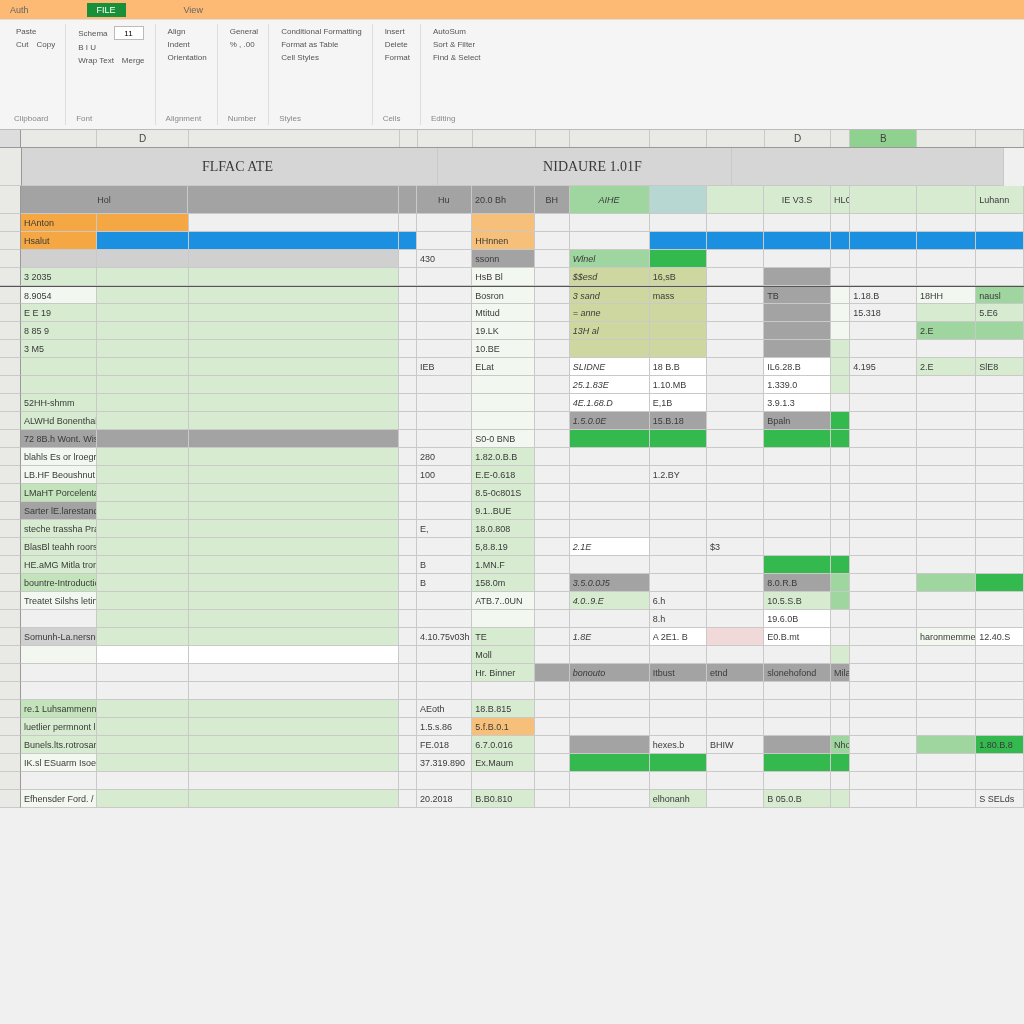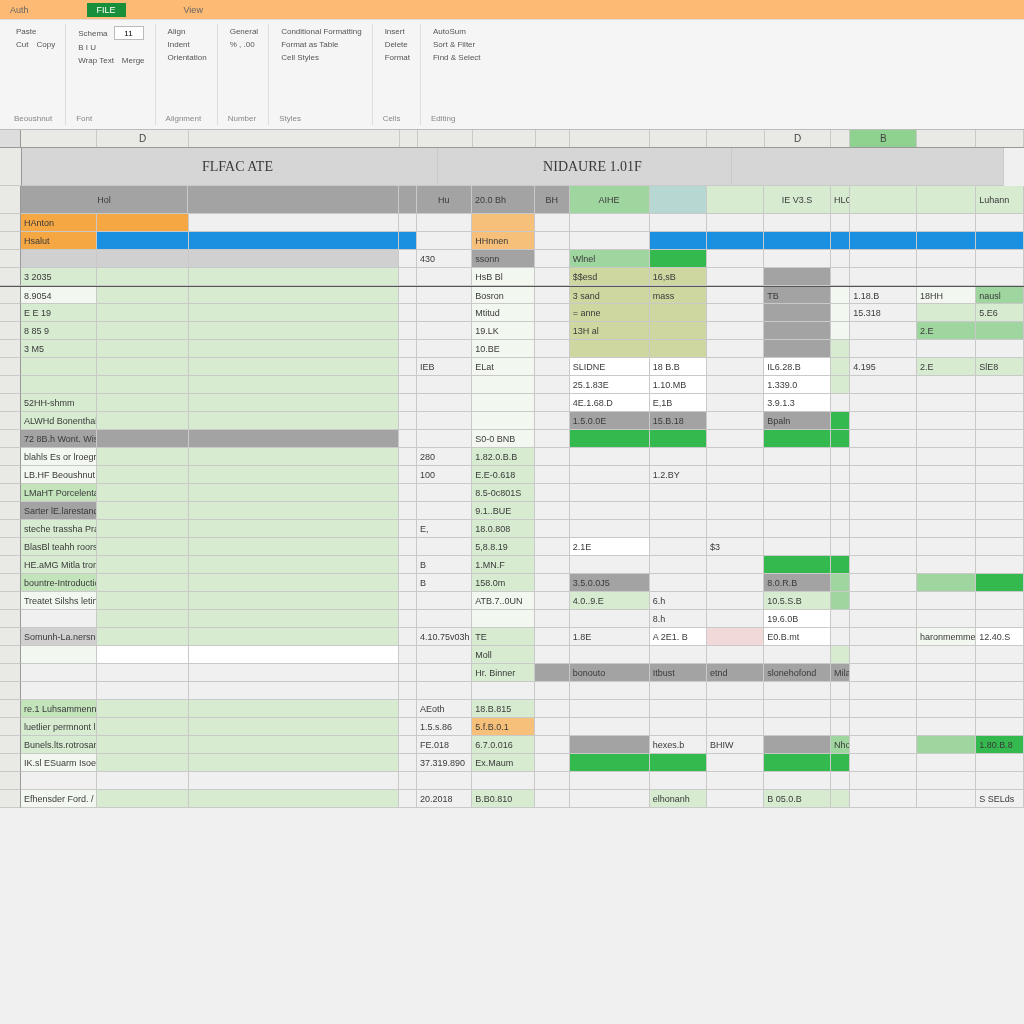--- a/index.html
+++ b/index.html
@@ -23,21 +23,21 @@
   
   .sheet { display:block; }
   .row { display:flex; height:18px; }
   .row.tall { height:38px; }
   .row .rh { width:22px; background:#e9e9e6; border-right:1px solid #999; border-bottom:1px solid #c9c9c9; font-size:8px; color:#666; text-align:center; line-height:18px; cursor:pointer;}
   .row.tall .rh { line-height:38px;}
   .row .c { border-right:1px solid #c9c9c9; border-bottom:1px solid #c9c9c9; font-size:9px; padding:1px 3px; overflow:hidden; white-space:nowrap; line-height:16px; color:#3a3a3a; cursor:cell;}
   .row.tall .c { line-height:36px; font-size:14px;padding-left:19px; }
   
   .wA{width:80px;} .wB{width:96px;} .wC{width:222px;} .wD{width:18px;}
-  .wE{width:58px;} .wF{width:66px;} .wG{width:36px;} .wH{width:84px;}
+  .wE{width:58px;} .wF{width:66px;} .wG{width:36px;} .wH{width:84px;font-style:italic;}
   .wI{width:60px;} .wJ{width:60px;} .wK{width:70px;} .wL{width:20px;}
   .wM{width:70px;} .wN{width:62px;} .wO{width:50px;}
   
   .orange{background:#f4a742;} .orange2{background:#f7c07a;}
   .lg{background:#d6ebd0;} .lg2{background:#c3e3bb;} .mg{background:#9fd69f;}
   .dg{background:#34b94f;} .blue{background:#1b8fe0;} .gray{background:#d0d0d0;}
   .gray2{background:#a3a3a3;} .olive{background:#cfd7a1;} .pale{background:#f2f8ef;}
   .pink{background:#f2d9d9;} .teal{background:#b7d8d2;}
   .white{background:#ffffff;}
   .hdrband{background:#d6d6d6;}
@@ -54,21 +54,21 @@
   <div class="tab">View</div>
 </div>
 
 <div class="ribbon">
   <div class="ribbon-group">
     <div class="rg-btn">Paste</div>
     <div class="rg-row">
       <div class="rg-btn">Cut</div>
       <div class="rg-btn">Copy</div>
     </div>
-    <div class="rg-label">Beoushnut</div>
+    <div class="rg-label">Clipboard</div>
   </div>
   <div class="ribbon-group">
     <div class="rg-row">
       <div class="rg-btn">Schema</div>
       <input class="rg-input" value="11" style="">
     </div>
     <div class="rg-btn">B I U</div>
     <div class="rg-row">
       <div class="rg-btn">Wrap Text</div>
       <div class="rg-btn">Merge</div>

